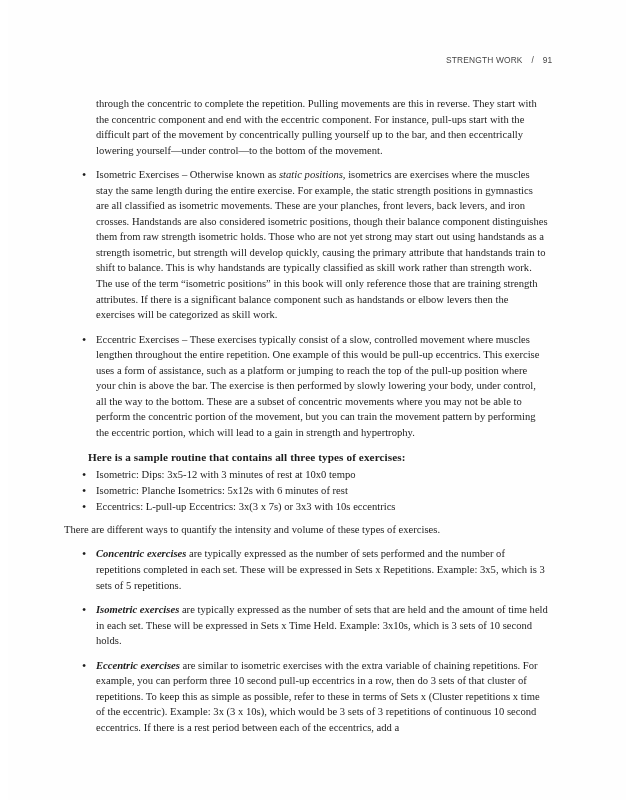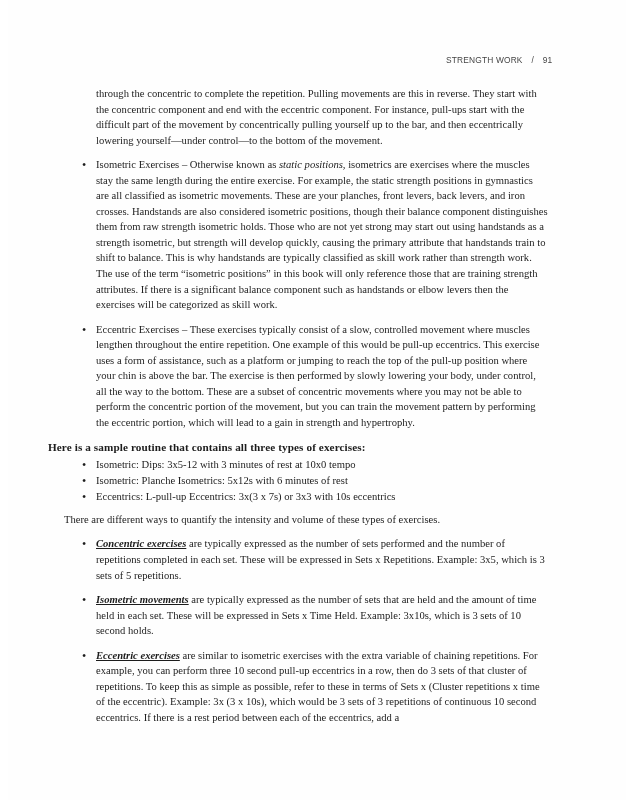--- a/index.html
+++ b/index.html
@@ -10,38 +10,38 @@
   .page-shade {
     position:absolute; left:8px; top:0; width:618px; height:800px; background:#fefefe;
   }
   .running-header {
     position:absolute; top:54px; left:446px;
     font-family: "Liberation Sans", "DejaVu Sans", sans-serif;
     font-size:9.5px; letter-spacing:0.2px; color:#444; transform:scaleX(0.88); transform-origin:left top;
     white-space:nowrap;
   }
   .running-header .sep { margin:0 10px; }
-  .content { position:absolute; left:0; top:86px; width:634px; }
+  .content { position:absolute; left:0; top:96px; width:634px; }
   p, li { margin:0; font-size:10.6px; line-height:15.55px; }
   .cont { margin-left:96px; width:450px; }
   ul { list-style:none; margin:0; padding:0; }
   .bullet-item { position:relative; margin-left:96px; width:452px; }
   .bullet-item .dot {
     position:absolute; left:-14px; top:0; font-size:12px; line-height:17px;
   }
   .gap { height:9px; }
   .gap-sm { height:7px; }
   .heading-routine {
-    margin-left:48px; font-weight:bold; font-size:11.2px; line-height:16px; letter-spacing:0.1px;
+    margin-left:88px; font-weight:bold; font-size:11.2px; line-height:16px; letter-spacing:0.1px;
   }
   .compact li { line-height:15.8px; }
   .intro { margin-left:64px; width:470px; }
   b { font-weight:normal; }
   i { }
-  .bi { font-weight:bold; font-style:italic;text-decoration:underline; }
+  .bi { font-weight:bold; font-style:italic; }
 </style>
 </head>
 <body>
 
 <div class="page-shade"></div>
 
 <div class="running-header">
   <span>STRENGTH WORK</span><span class="sep">/</span><span>91</span>
 </div>
 
@@ -91,21 +91,21 @@
   <div class="gap"></div>
 
   <ul>
     <li class="bullet-item">
       <span class="dot">•</span>
       <span class="bi">Concentric exercises</span><span> are typically expressed as the number of sets performed and the number of repetitions completed in each set. These will be expressed in Sets x Repetitions. Example: 3x5, which is 3 sets of 5 repetitions.</span>
     </li>
     <li class="gap"></li>
     <li class="bullet-item">
       <span class="dot">•</span>
-      <span class="bi">Isometric movements</span><span> are typically expressed as the number of sets that are held and the amount of time held in each set. These will be expressed in Sets x Time Held. Example: 3x10s, which is 3 sets of 10 second holds.</span>
+      <span class="bi">Isometric exercises</span><span> are typically expressed as the number of sets that are held and the amount of time held in each set. These will be expressed in Sets x Time Held. Example: 3x10s, which is 3 sets of 10 second holds.</span>
     </li>
     <li class="gap"></li>
     <li class="bullet-item">
       <span class="dot">•</span>
       <span class="bi">Eccentric exercises</span><span> are similar to isometric exercises with the extra variable of chaining repetitions. For example, you can perform three 10 second pull-up eccentrics in a row, then do 3 sets of that cluster of repetitions. To keep this as simple as possible, refer to these in terms of Sets x (Cluster repetitions x time of the eccentric). Example: 3x (3 x 10s), which would be 3 sets of 3 repetitions of continuous 10 second eccentrics. If there is a rest period between each of the eccentrics, add a</span>
     </li>
   </ul>
 
 </div>
 

